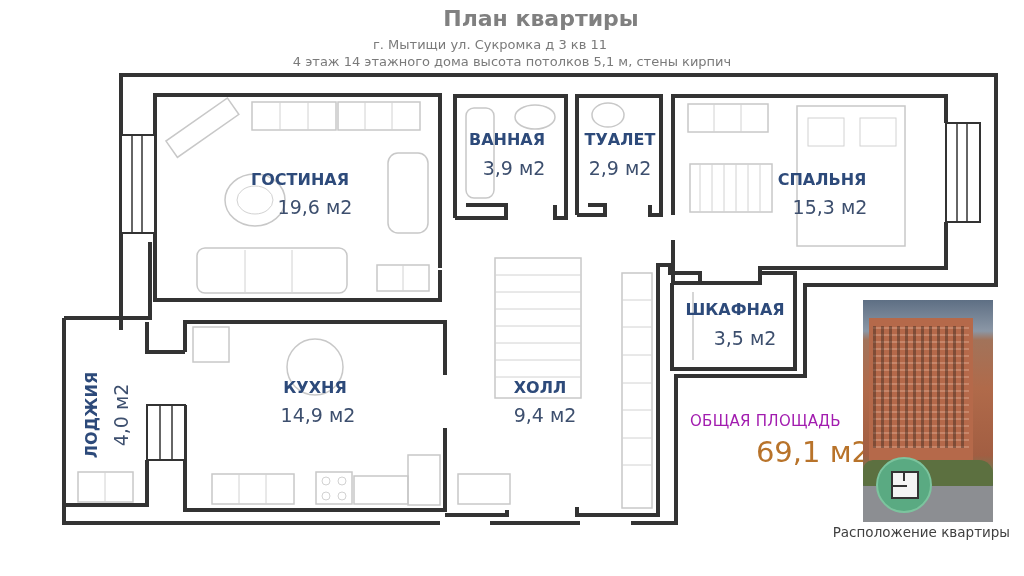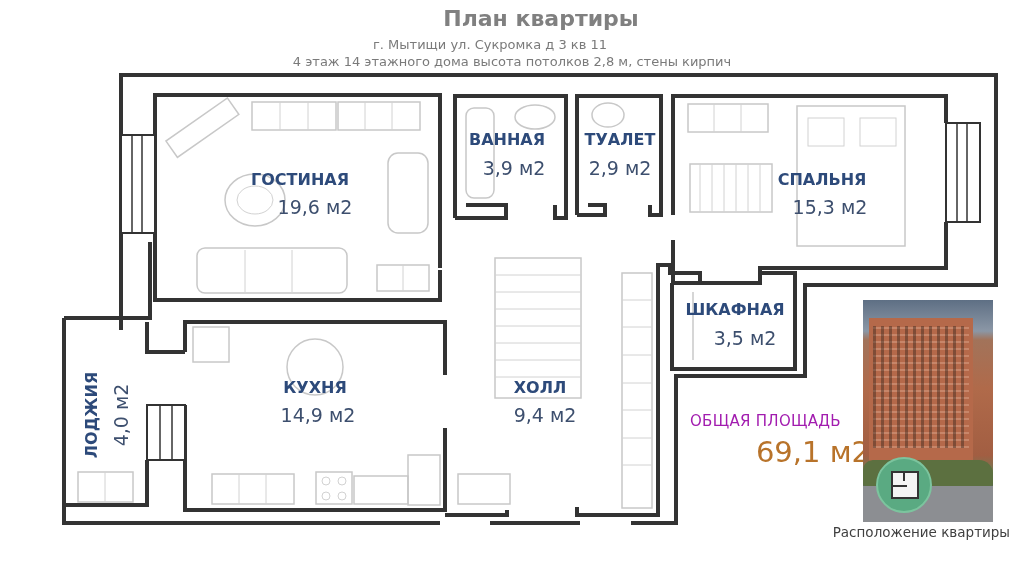--- a/index.html
+++ b/index.html
@@ -29,21 +29,21 @@
   .badge-inner::before { content: ""; position: absolute; left: 10px; top: -2px; width: 2px; height: 10px; background: #333; }
   .badge-inner::after { content: ""; position: absolute; left: 0; top: 12px; width: 14px; height: 2px; background: #333; }
   .caption { position: absolute; left: 800px; top: 524px; width: 210px; text-align: right; font-size: 13.5px; color: #404040; }
 </style>
 </head>
 <body>
 
 <div class="header">
   <div class="title">План квартиры</div>
   <div class="sub1">г. Мытищи ул. Сукромка д 3 кв 11</div>
-  <div class="sub2">4 этаж 14 этажного дома  высота потолков 2,8 м, стены кирпич</div>
+  <div class="sub2">4 этаж 14 этажного дома  высота потолков 5,1 м, стены кирпич</div>
 </div>
 
 <svg class="plan" width="1024" height="576" viewBox="0 0 1024 576">
 
   <g>
     <path class="wall" d="M121 330 L121 75 L996 75 L996 285 L983 285"></path>
     <path class="wall" d="M64 318 L64 523 L440 523"></path>
     <path class="wall" d="M64 318 L150 318 L150 242"></path>
     <path class="wall" d="M490 523 L580 523 L580 523"></path>
     <path class="wall" d="M631 523 L676 523 L676 405"></path>

